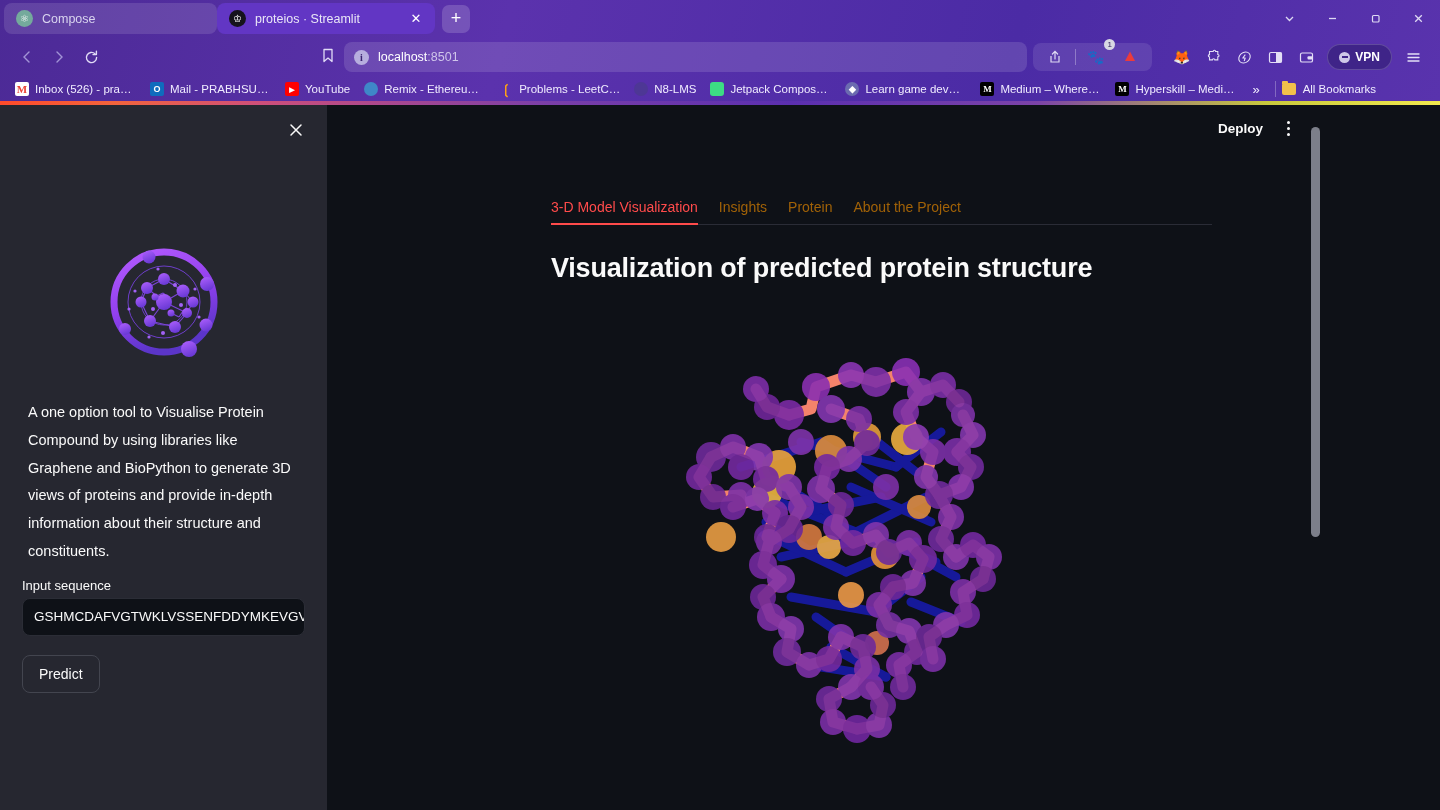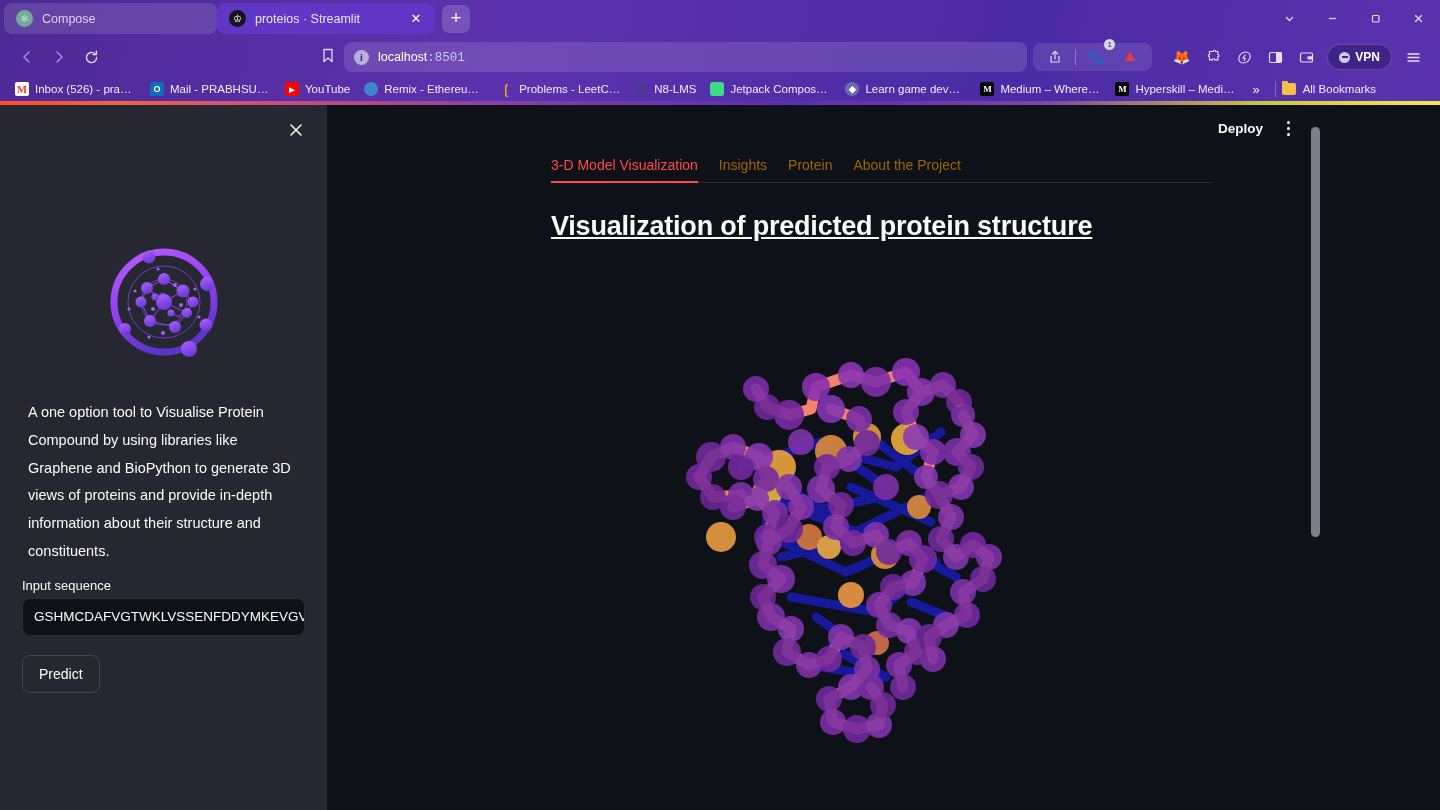--- a/index.html
+++ b/index.html
@@ -81,21 +81,21 @@
     display: flex; align-items: center; gap: 9px; padding: 0 10px;
     min-width: 0; margin-right: 6px;
   }
   .info-dot {
     width: 15px; height: 15px; border-radius: 50%; background: #b7aede;
     color: #3a2370; font-size: 10px; font-weight: bold;
     display: flex; align-items: center; justify-content: center;
     font-family: "Liberation Serif", serif; flex: 0 0 auto;
   }
   .url-text { font-size: 12.5px; color: #ffffff; white-space: nowrap; }
-  .url-text .port { color: #cfc5ea; font-family: Liberation Mono, monospace; }
+  .url-text .port { color: #cfc5ea; }
   .url-right {
     display: flex; align-items: center; gap: 2px; flex: 0 0 auto;
   }
   .url-pill {
     display: flex; align-items: center; gap: 6px; height: 28px;
     padding: 0 8px; border-radius: 8px; background: rgba(255,255,255,0.10);
   }
   .vdiv { width: 1px; height: 16px; background: rgba(255,255,255,0.3); }
   .brave-icon { position: relative; color: #f1562b; font-size: 14px; }
   .badge {
@@ -231,36 +231,35 @@
     border: none; font-family: "Liberation Sans", sans-serif; cursor: pointer;
   }
   .kebab {
     width: 26px; height: 26px; display: flex; flex-direction: column;
     align-items: center; justify-content: center; gap: 3px;
   }
   .kebab i { width: 3px; height: 3px; border-radius: 50%; background: #fafafa; display: block; }
 
   .content { position: absolute; left: 224px; top: 0; width: 661px; }
   .tabs {
-    margin-top: 52px; display: flex; gap: 21px; align-items: flex-end;
+    margin-top: 94px; display: flex; gap: 21px; align-items: flex-end;
     border-bottom: 1px solid #2a2c36; position: relative;
   }
   .tab-item {
     font-size: 14px; color: #a16207; padding-bottom: 9px;
     position: relative; white-space: nowrap; cursor: pointer;
   }
   .tab-item.sel { color: #ff4b4b; }
   .tab-item.sel::after {
     content: ""; position: absolute; left: 0; right: 0; bottom: -1px;
     height: 2.5px; background: #ff4b4b;
   }
   .page-title {
     margin-top: 28px; color: #fafafa; font-size: 27px; font-weight: bold;
     letter-spacing: -0.2px;
-    text-decoration: underline;
   }
 
   
   .viewer {
     position: absolute; left: 224px; top: 232px; width: 661px; height: 420px;
     background: #0e1117;
   }
   .viewer svg { display: block; }
 
   

